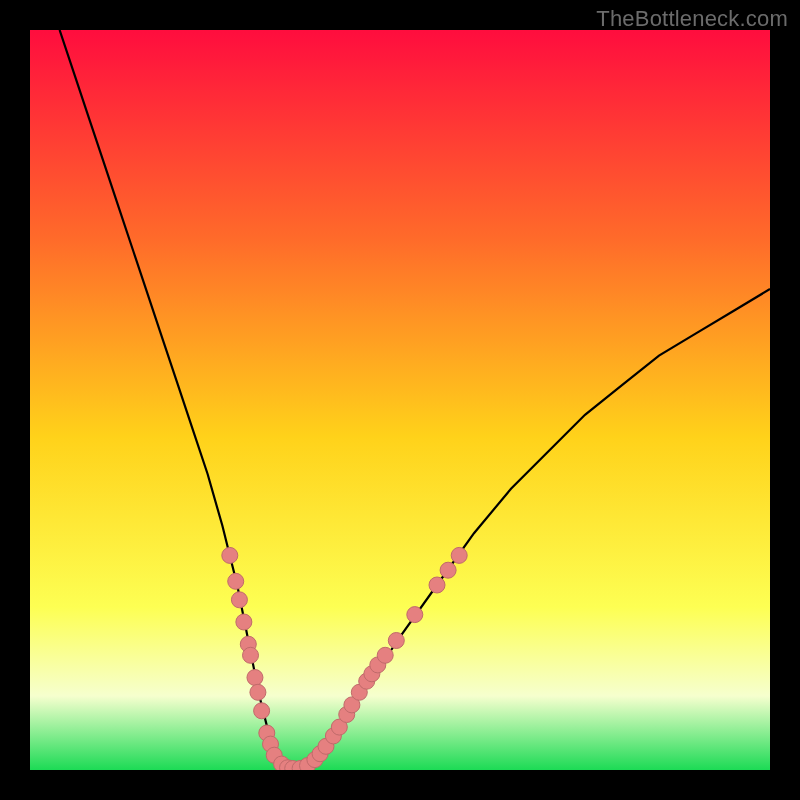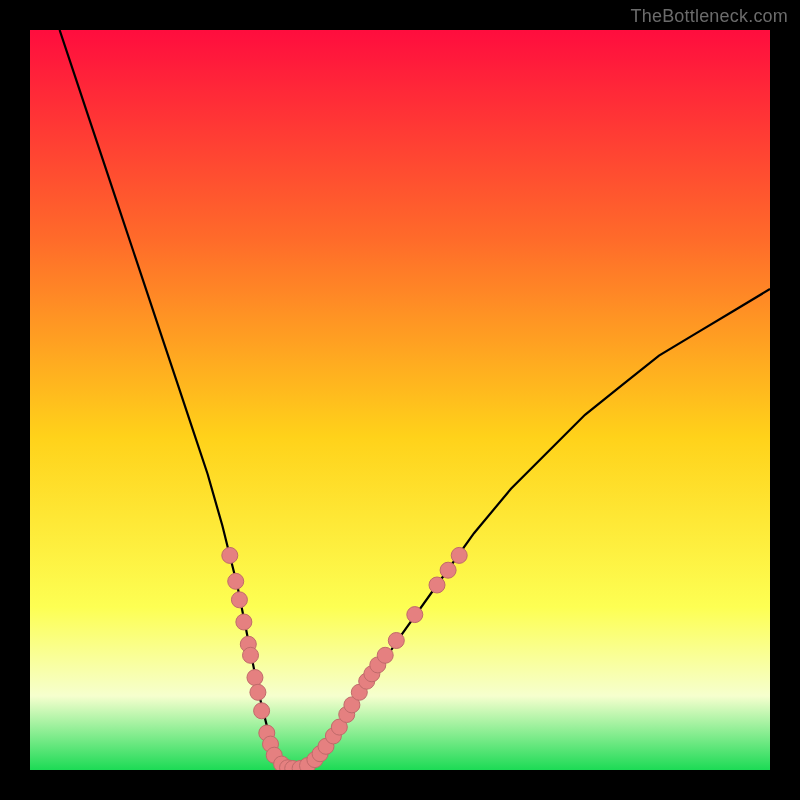--- a/index.html
+++ b/index.html
@@ -17,21 +17,21 @@
     width: 740px;
     height: 740px;
     overflow: hidden;
   }
   .watermark {
     position: absolute;
     top: 6px;
     right: 12px;
     color: #6b6b6b;
     font-family: Arial, Helvetica, sans-serif;
-    font-size: 18px;
+    font-size: 22px;
     font-weight: 500;
     letter-spacing: 0.2px;
   }
   svg { display: block; }
 </style>
 </head>
 <body>
 
 <div class="frame">
   <div class="plot-area">

